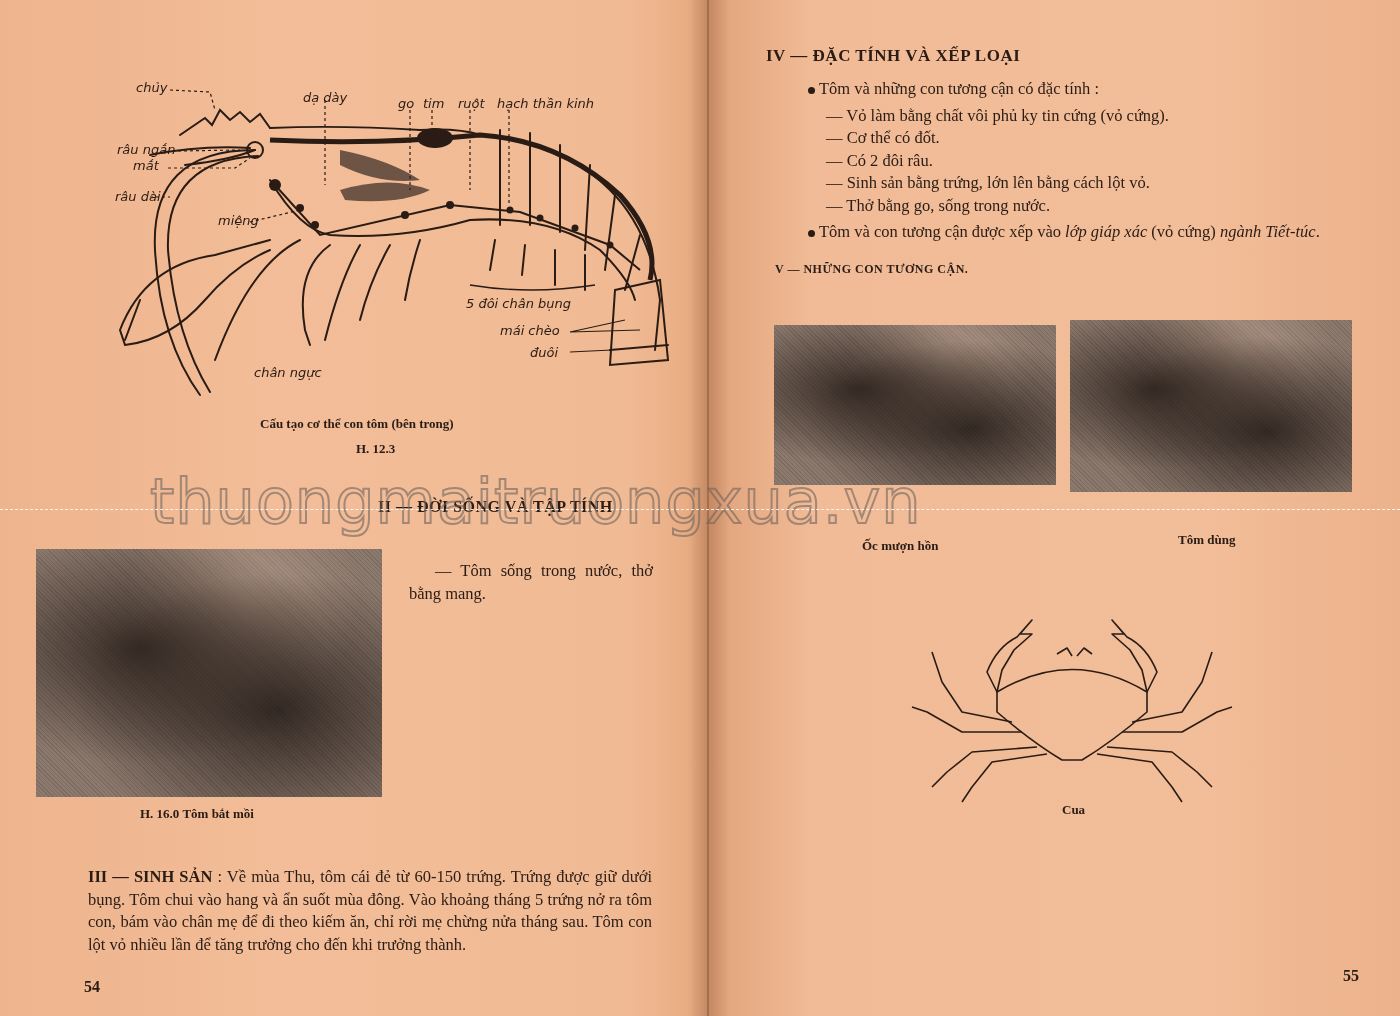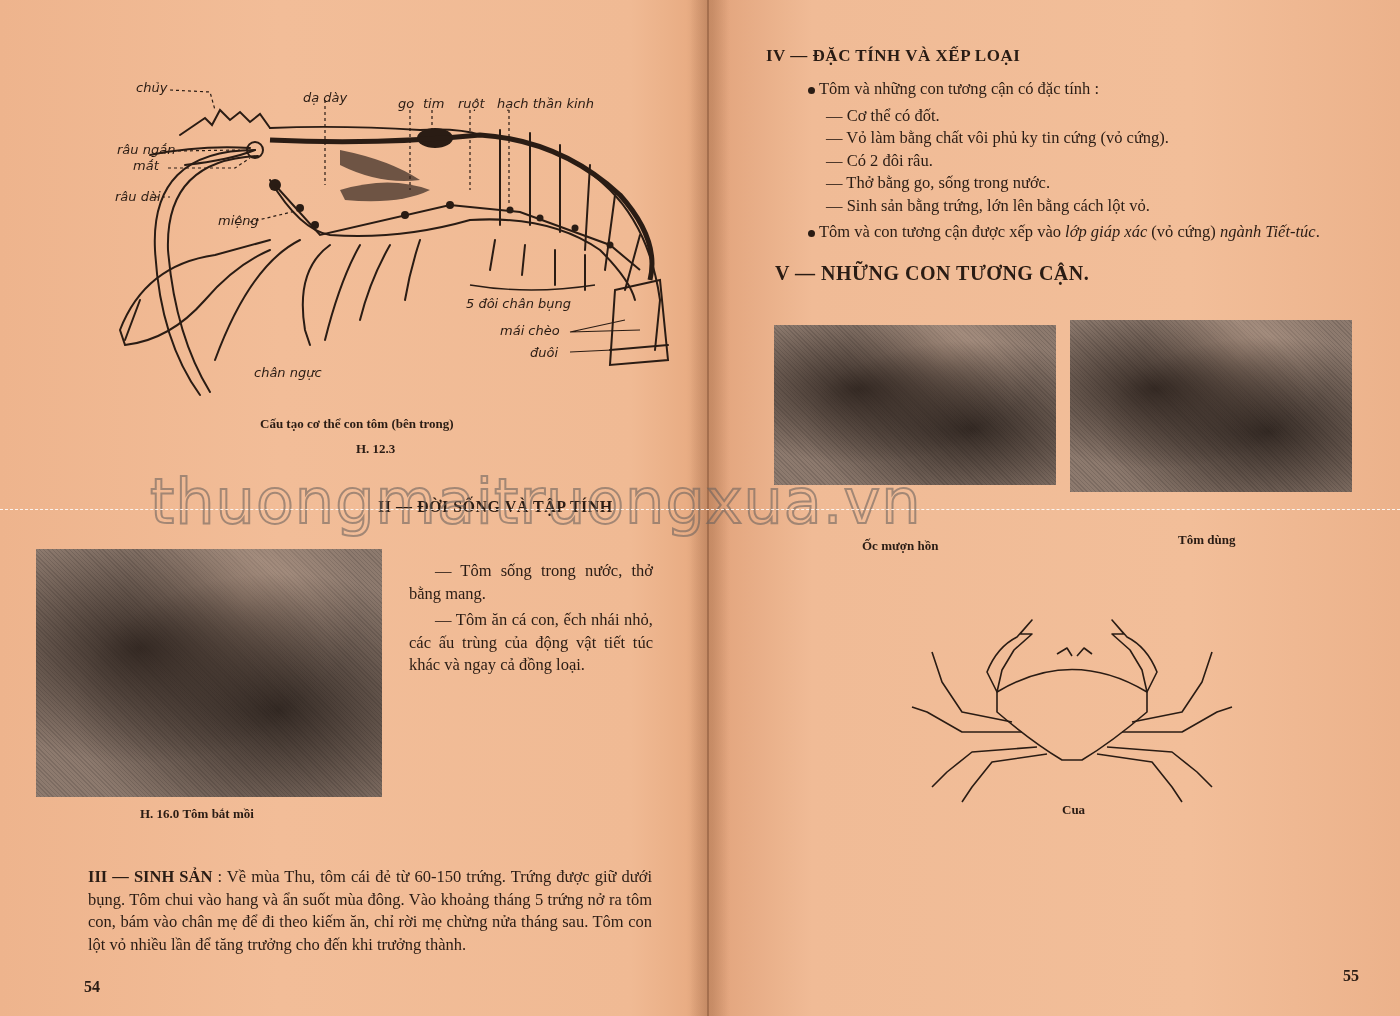--- a/index.html
+++ b/index.html
@@ -143,46 +143,45 @@
     <div class="caption" style="left:260px;top:416px">Cấu tạo cơ thể con tôm (bên trong)</div>
     <div class="caption" style="left:356px;top:441px">H. 12.3</div>
 
     <div class="heading" style="left:378px;top:498px;font-size:16px">II — ĐỜI SỐNG VÀ TẬP TÍNH</div>
 
     <div class="photo" style="left:36px;top:549px;width:346px;height:248px"></div>
     <div class="caption" style="left:140px;top:806px">H. 16.0 Tôm bắt mồi</div>
 
     <div class="body-text" style="left:405px;top:556px;width:252px">
       <p class="indent">— Tôm sống trong nước, thở bằng mang.</p>
-      <p class="indent">— Tôm ăn cá con, ếch nhái nhỏ, các ấu trùng của động vật tiết túc khác và ngay cả đồng loại.</p>
     </div>
 
     <div class="body-text" style="left:84px;top:862px;width:572px">
       <p><b>III — SINH SẢN</b><span> : Về mùa Thu, tôm cái đẻ từ 60-150 trứng. Trứng được giữ dưới bụng. Tôm chui vào hang và ẩn suốt mùa đông. Vào khoảng tháng 5 trứng nở ra tôm con, bám vào chân mẹ để đi theo kiếm ăn, chỉ rời mẹ chừng nửa tháng sau. Tôm con lột vỏ nhiều lần để tăng trưởng cho đến khi trưởng thành.</span></p>
     </div>
 
     <div class="page-num" style="left:84px;top:978px">54</div>
   </div>
 
   <div class="page page-right">
     <div class="heading" style="left:54px;top:46px">IV — ĐẶC TÍNH VÀ XẾP LOẠI</div>
 
     <div class="body-text" style="left:92px;top:74px;width:560px;text-align:left">
       <p><span class="bullet"></span><span>Tôm và những con tương cận có đặc tính :</span></p>
       <ul class="sub-list">
+        <li>— Vỏ làm bằng chất vôi phủ ky tin cứng (vỏ cứng).</li>
         <li>— Cơ thể có đốt.</li>
-        <li>— Vỏ làm bằng chất vôi phủ ky tin cứng (vỏ cứng).</li>
         <li>— Có 2 đôi râu.</li>
+        <li>— Sinh sản bằng trứng, lớn lên bằng cách lột vỏ.</li>
         <li>— Thở bằng go, sống trong nước.</li>
-        <li>— Sinh sản bằng trứng, lớn lên bằng cách lột vỏ.</li>
       </ul>
       <p><span class="bullet"></span><span>Tôm và con tương cận được xếp vào </span><i>lớp giáp xác</i><span> (vỏ cứng) </span><i>ngành Tiết-túc</i><span>.</span></p>
     </div>
 
-    <div class="heading" style="left:63px;top:262px;font-size:20px">V — NHỮNG CON TƯƠNG CẬN.</div>
+    <div class="heading" style="left:63px;top:262px;font-size:12px">V — NHỮNG CON TƯƠNG CẬN.</div>
 
     <div class="photo" style="left:62px;top:325px;width:282px;height:160px"></div>
     <div class="caption" style="left:150px;top:538px">Ốc mượn hồn</div>
 
     <div class="photo" style="left:358px;top:320px;width:282px;height:172px"></div>
     <div class="caption" style="left:466px;top:532px">Tôm dùng</div>
 
     <svg width="340" height="220" style="left:190px;top:612px">
       <g fill="none" stroke="#2a1c14" stroke-width="1.6" stroke-linejoin="round">
 

